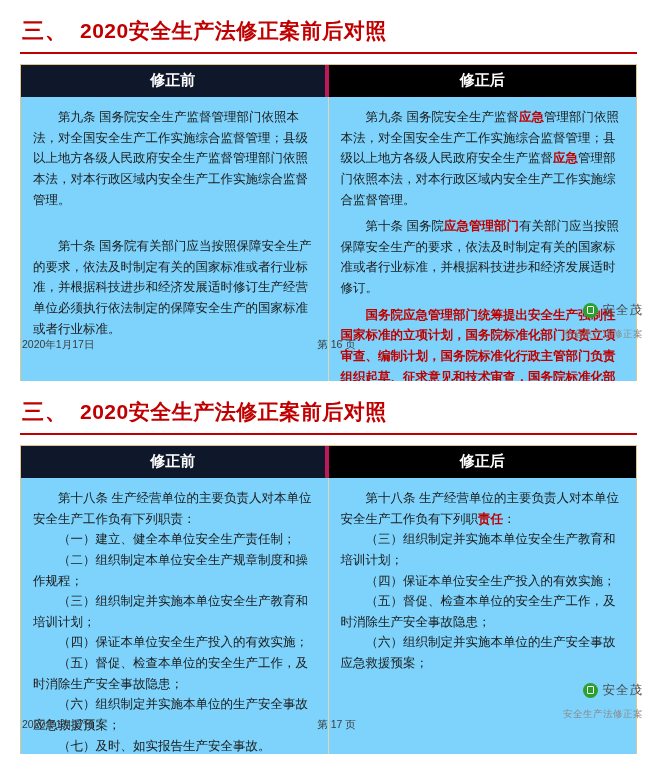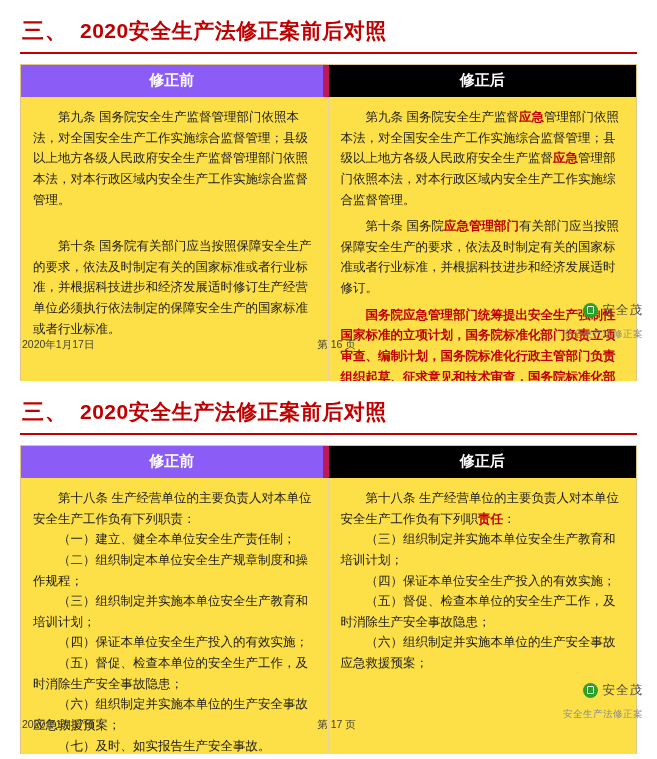--- a/index.html
+++ b/index.html
@@ -59,26 +59,26 @@
   .th {
     flex: 1 1 50%;
     text-align: center;
     font-size: 15px;
     font-weight: bold;
     color: #ffffff;
     padding: 6px 0 7px 0;
     background: #e8a33d;
     box-sizing: border-box;
   }
-  .th.left { background: #8b5cf6; border-right: 6px solid #be185d; text-align: center; }
+  .th.left { background: #0f172a; border-right: 4px solid #be185d; text-align: center; }
   .th.right { background: #000000; }
 
   .tbody {
     display: flex;
-    background: #fde047;
+    background: #7dd3fc;
   }
   .cell {
     flex: 1 1 50%;
     box-sizing: border-box;
     padding: 10px 12px 10px 12px;
     font-size: 12.5px;
     line-height: 1.65;
     color: #1a1a1a;
   }
   .cell.left { border-right: 1px solid #e7d3a7; }

